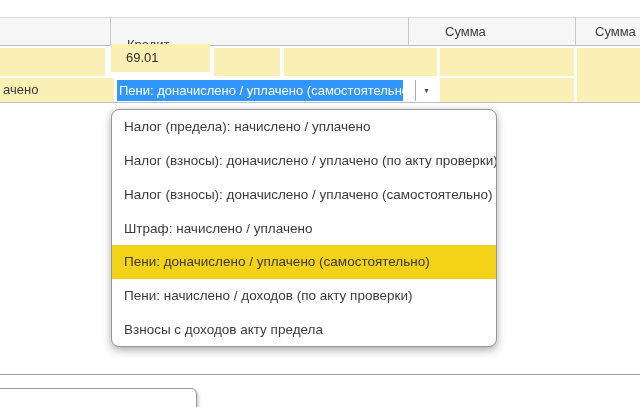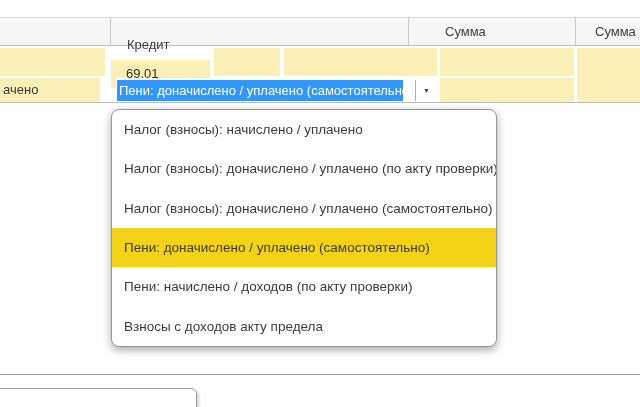--- a/index.html
+++ b/index.html
@@ -69,47 +69,48 @@
 
   <div class="thead"></div>
   <div class="hvline" style="left:110px;"></div>
   <div class="hvline" style="left:408px;"></div>
   <div class="hvline" style="left:575px;"></div>
   <div class="hlabel" style="left:127px;margin-top:13px;">Кредит</div>
   <div class="hlabel" style="left:445px;">Сумма</div>
   <div class="hlabel" style="left:595px;">Сумма</div>
 
   <div class="ycell" style="left:0; top:48px; width:105px; height:28px;"></div>
-  <div class="ycell" style="left:111px; top:60px; width:99px; height:28px;">
+  <div class="ycell" style="left:111px; top:44px; width:99px; height:28px;">
     <div class="cell-text">69.01</div>
   </div>
   <div class="ycell" style="left:214px; top:48px; width:66px; height:28px;"></div>
   <div class="ycell" style="left:284px; top:48px; width:153px; height:28px;"></div>
   <div class="ycell" style="left:440px; top:48px; width:134px; height:28px;"></div>
   <div class="ycell" style="left:577px; top:48px; width:63px; height:54px;"></div>
 
-  <div class="ycell" style="left:0; top:78px; width:100px; height:24px;">
+  <div class="ycell" style="left:0; top:78px; width:114px; height:24px;">
     <div class="cell-text-sm">ачено</div>
   </div>
   <div class="ycell" style="left:440px; top:78px; width:134px; height:24px;"></div>
 
   <div class="combo">
     <div class="combo-sel">Пени: доначислено / уплачено (самостоятельно)</div>
     <div class="combo-sep"></div>
     <div class="combo-btn">
       <span class="arrow">▼</span>
     </div>
   </div>
 
   <div class="tbl-bottom"></div>
 
   <div class="popup">
-    <div class="popup-item">Налог (взносы): начислено / уплачено</div>
+    <div class="popup-item">Налог (предела): начислено / уплачено</div>
     <div class="popup-item">Налог (взносы): доначислено / уплачено (по акту проверки)</div>
     <div class="popup-item">Налог (взносы): доначислено / уплачено (самостоятельно)</div>
+    <div class="popup-item">Штраф: начислено / уплачено</div>
     <div class="popup-item hl">Пени: доначислено / уплачено (самостоятельно)</div>
     <div class="popup-item">Пени: начислено / доходов (по акту проверки)</div>
     <div class="popup-item">Взносы с доходов акту предела</div>
   </div>
 
   <div class="footer-rule"></div>
   <div class="footer-box"></div>
 
 </div>
 

